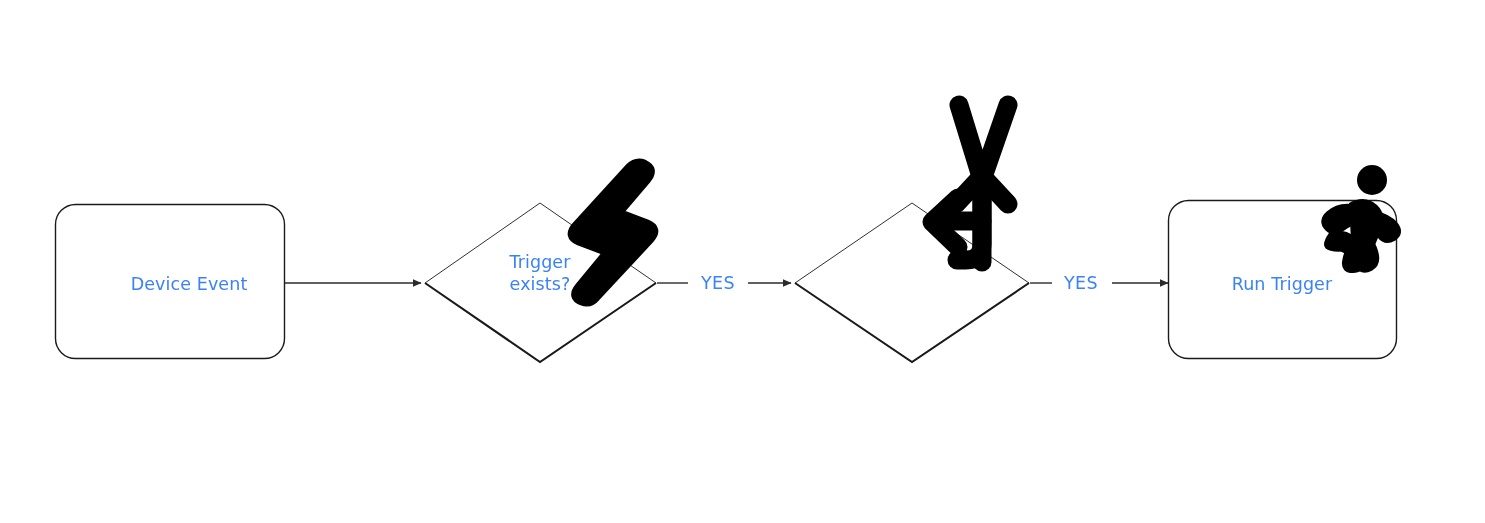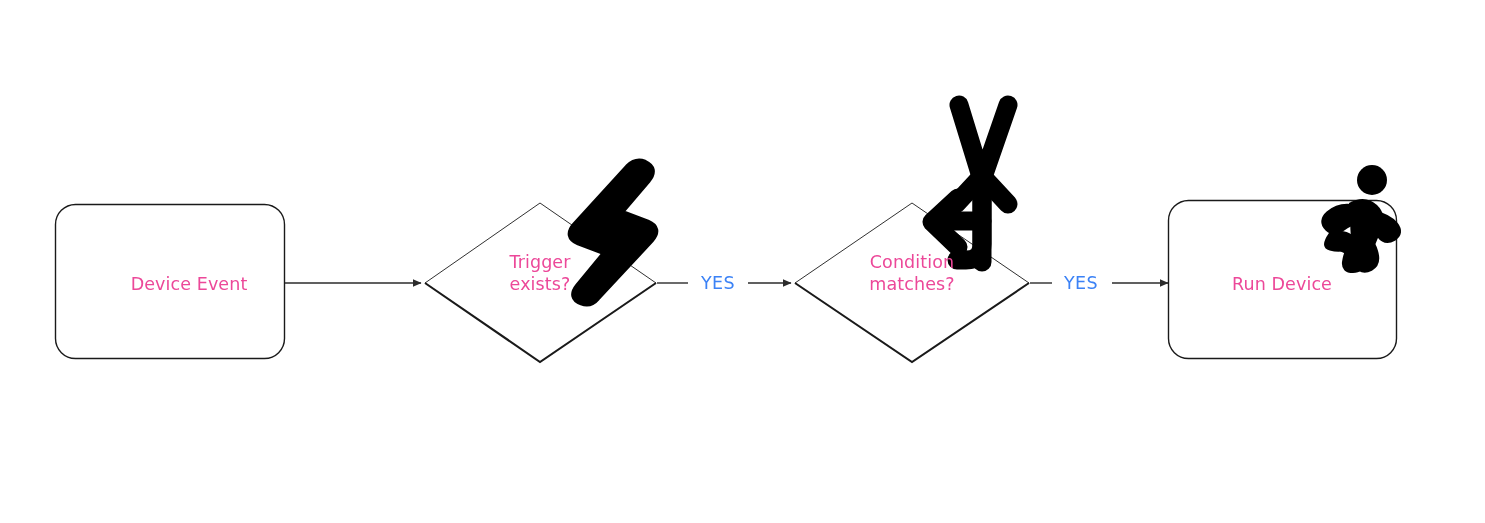--- a/index.html
+++ b/index.html
@@ -20,21 +20,21 @@
   .flow-svg {
     position: absolute;
     left: 0;
     top: 0;
     width: 1485px;
     height: 523px;
   }
   .node-label {
     position: absolute;
     text-align: center;
-    color: #ec4899;
+    color: #3b82f6;
     font-size: 17.5px;
     line-height: 22px;
     letter-spacing: 0.1px;
     white-space: pre-line;
     pointer-events: none;
   }
   .edge-label {
     position: absolute;
     text-align: center;
     color: #3b82f6;
@@ -146,22 +146,20 @@
       <path d="M1330,234 q14,-4 21,2 q6,6 -1,11 q-8,5 -20,2 q-9,-2 0,-15 z" stroke="#000000" stroke-width="3" stroke-linejoin="round"></path>
     </g>
 
   </svg>
 
   <div class="node-label lbl-device-event">Device Event</div>
 
   <div class="node-label lbl-trigger">Trigger
 exists?</div>
 
-  <div class="node-label lbl-condition">Condition
-matches?</div>
 
-  <div class="node-label lbl-run-action">Run Device</div>
+  <div class="node-label lbl-run-action">Run Trigger</div>
 
   <div class="edge-label lbl-yes-1">YES</div>
 
   <div class="edge-label lbl-yes-2">YES</div>
 
 </div>
 
 </body></html>

